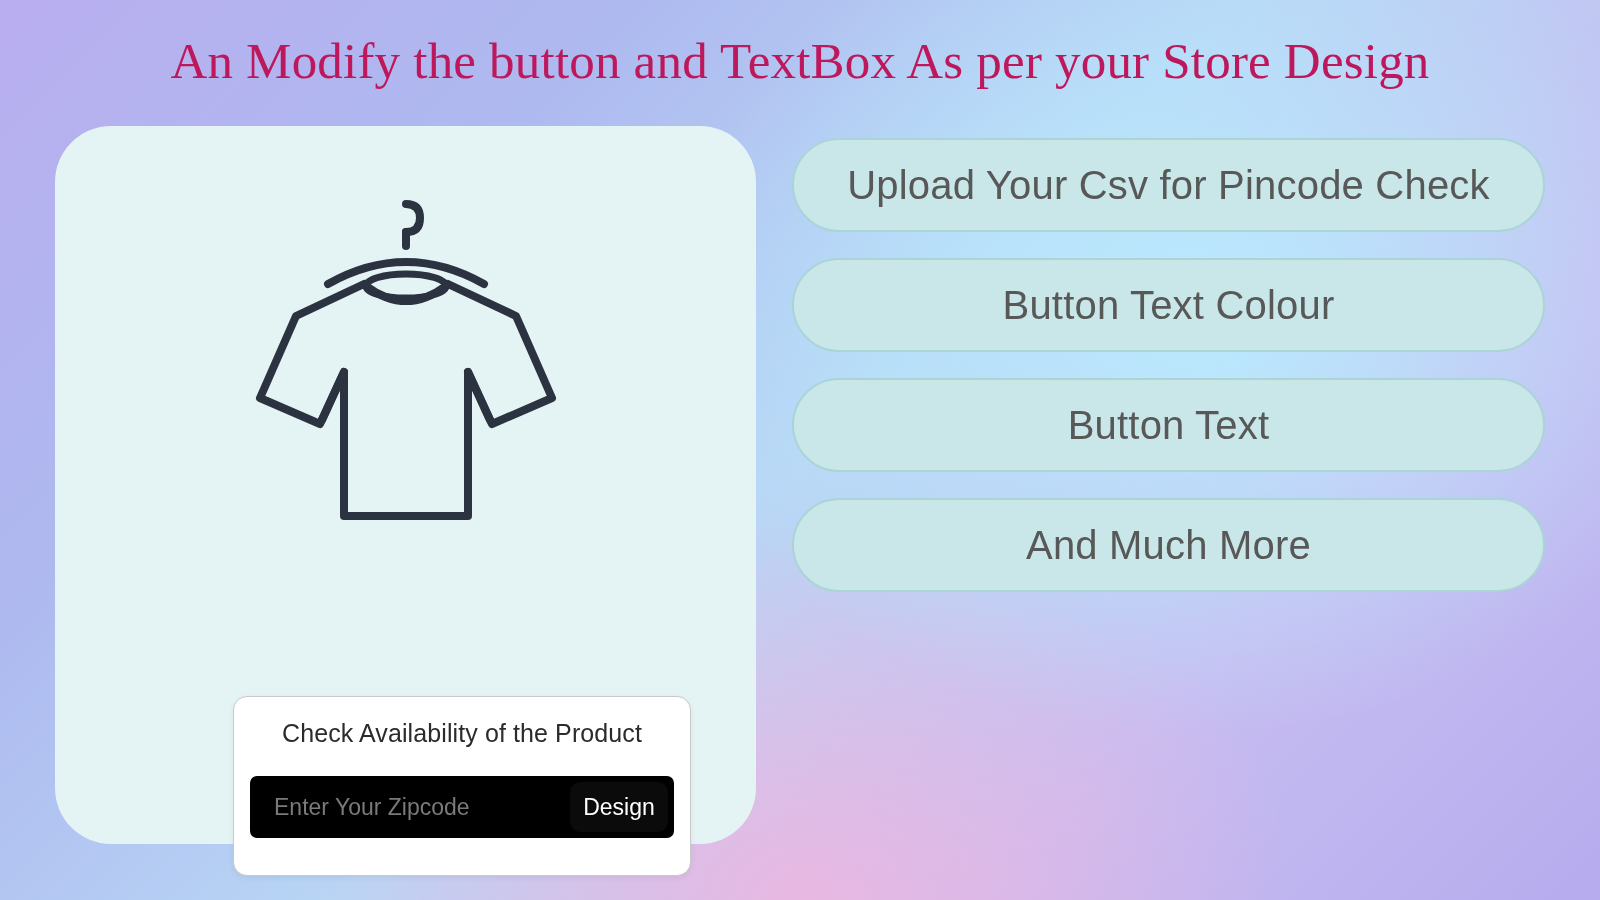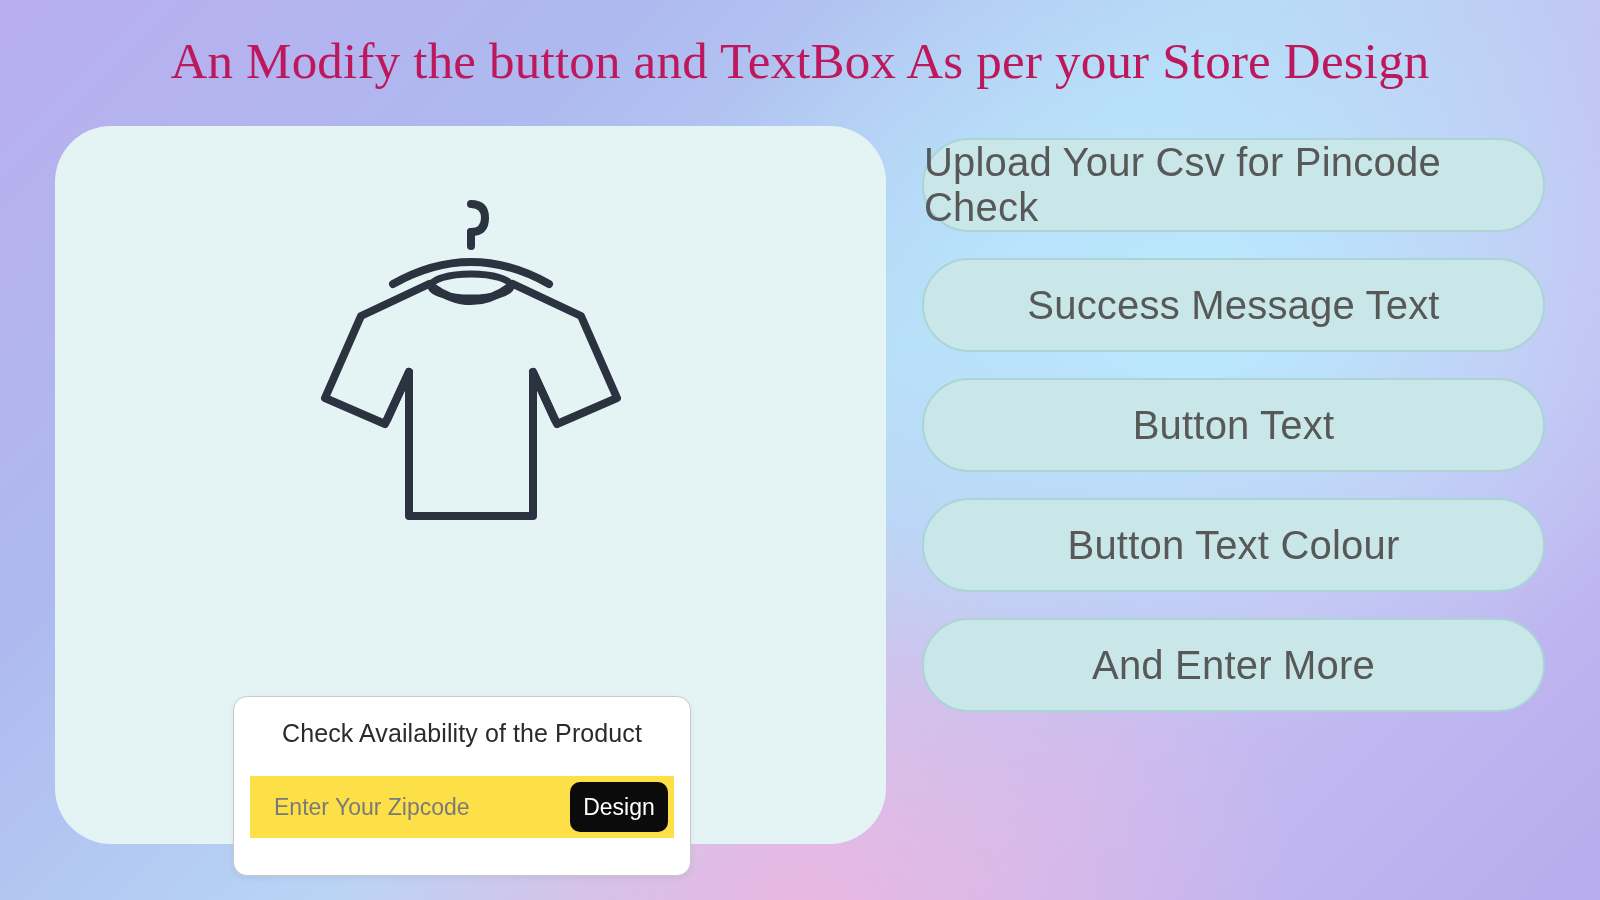--- a/index.html
+++ b/index.html
@@ -24,21 +24,21 @@
 
     .content {
       display: flex;
       padding: 36px 55px 0 55px;
       gap: 36px;
       align-items: flex-start;
     }
 
     
     .product-card {
-      width: 831px;
+      width: 701px;
       height: 718px;
       background: #e4f3f4;
       border-radius: 56px;
       position: relative;
       flex-shrink: 0;
       text-decoration: underline;
     }
 
     .tshirt-wrap {
       position: absolute;
@@ -66,22 +66,22 @@
       font-size: 25px;
       font-weight: 500;
       color: #2b2b2b;
       text-align: center;
       margin-bottom: 28px;
       letter-spacing: 0.1px;
     }
     .input-row {
       display: flex;
       align-items: stretch;
-      background: #fde047;
-      border-radius: 0;
+      background: #000000;
+      border-radius: 7px;
       height: 62px;
       padding: 6px 6px 6px 0;
     }
     .zip-input {
       flex: 1;
       border: none;
       background: transparent;
       font-family: -apple-system, BlinkMacSystemFont, "Segoe UI", Arial, sans-serif;
       font-size: 23px;
       color: #7a7a7a;
@@ -168,19 +168,18 @@
       <div class="input-row">
         <input class="zip-input" type="text" placeholder="Enter Your Zipcode" style="">
         <button class="check-btn">Design</button>
       </div>
     </div>
 
   </div>
 
   <div class="pill-list">
     <div class="pill">Upload Your Csv for Pincode Check</div>
-    <div class="pill">Success Message Text</div>
+    <div class="pill">Button Text Colour</div>
     <div class="pill">Button Text</div>
-    <div class="pill">Button Text Colour</div>
-    <div class="pill">And Enter More</div>
+    <div class="pill">And Much More</div>
   </div>
 
 </div>
 
 </body></html>

